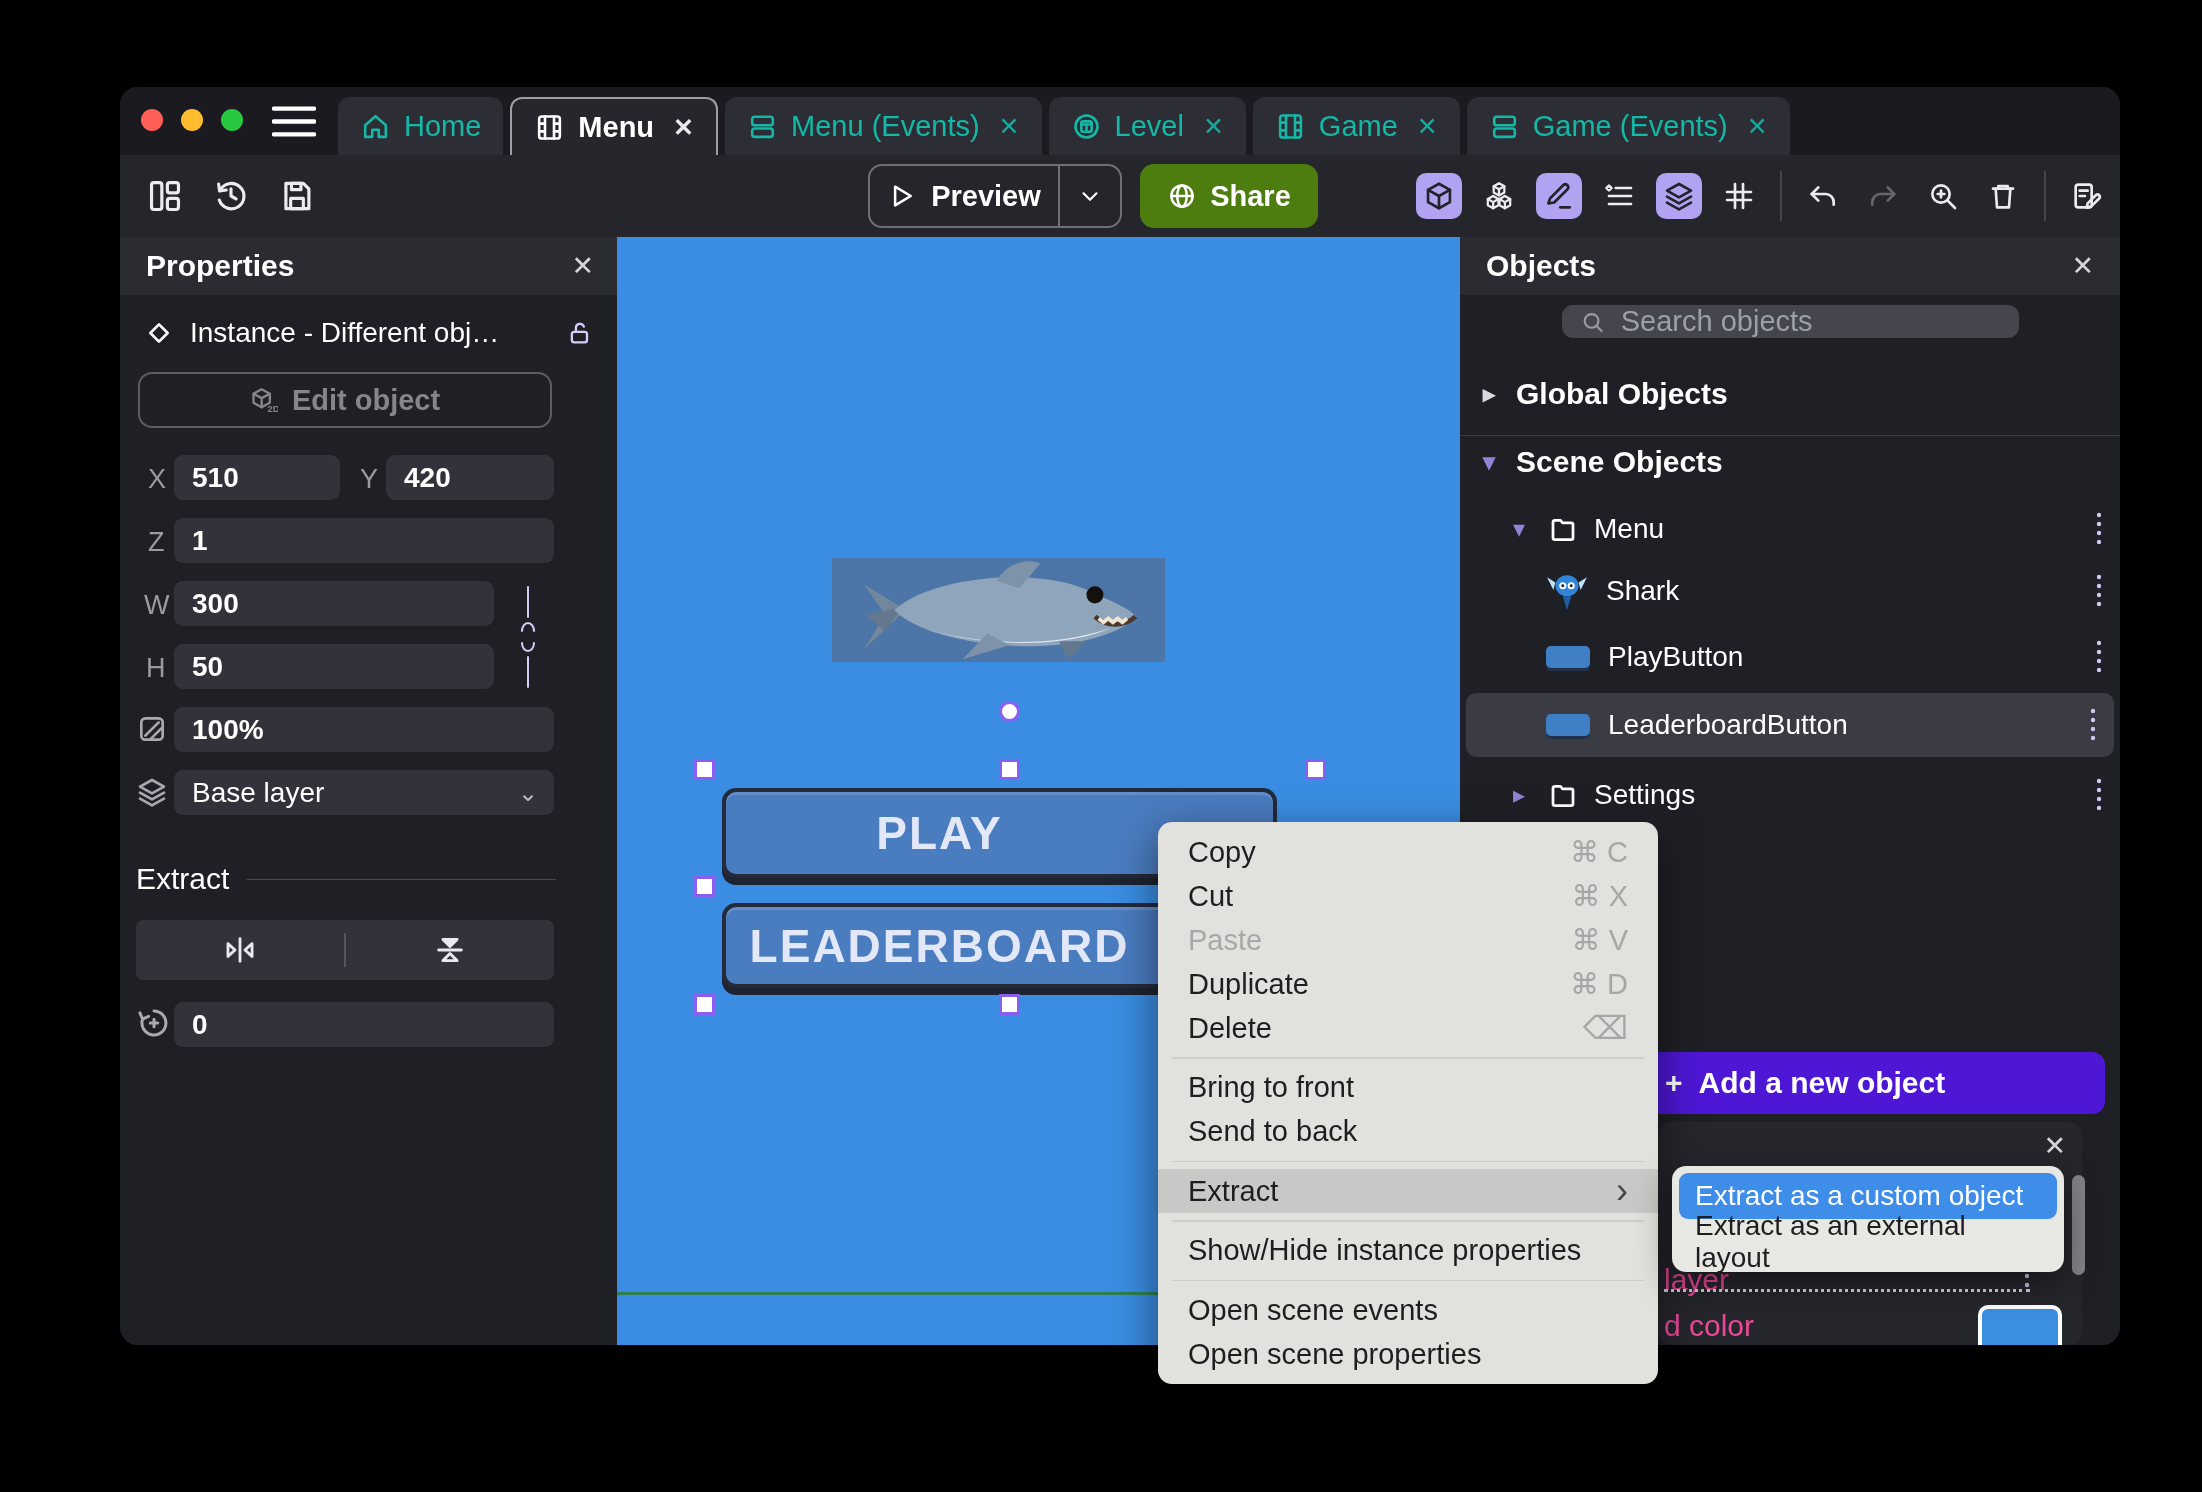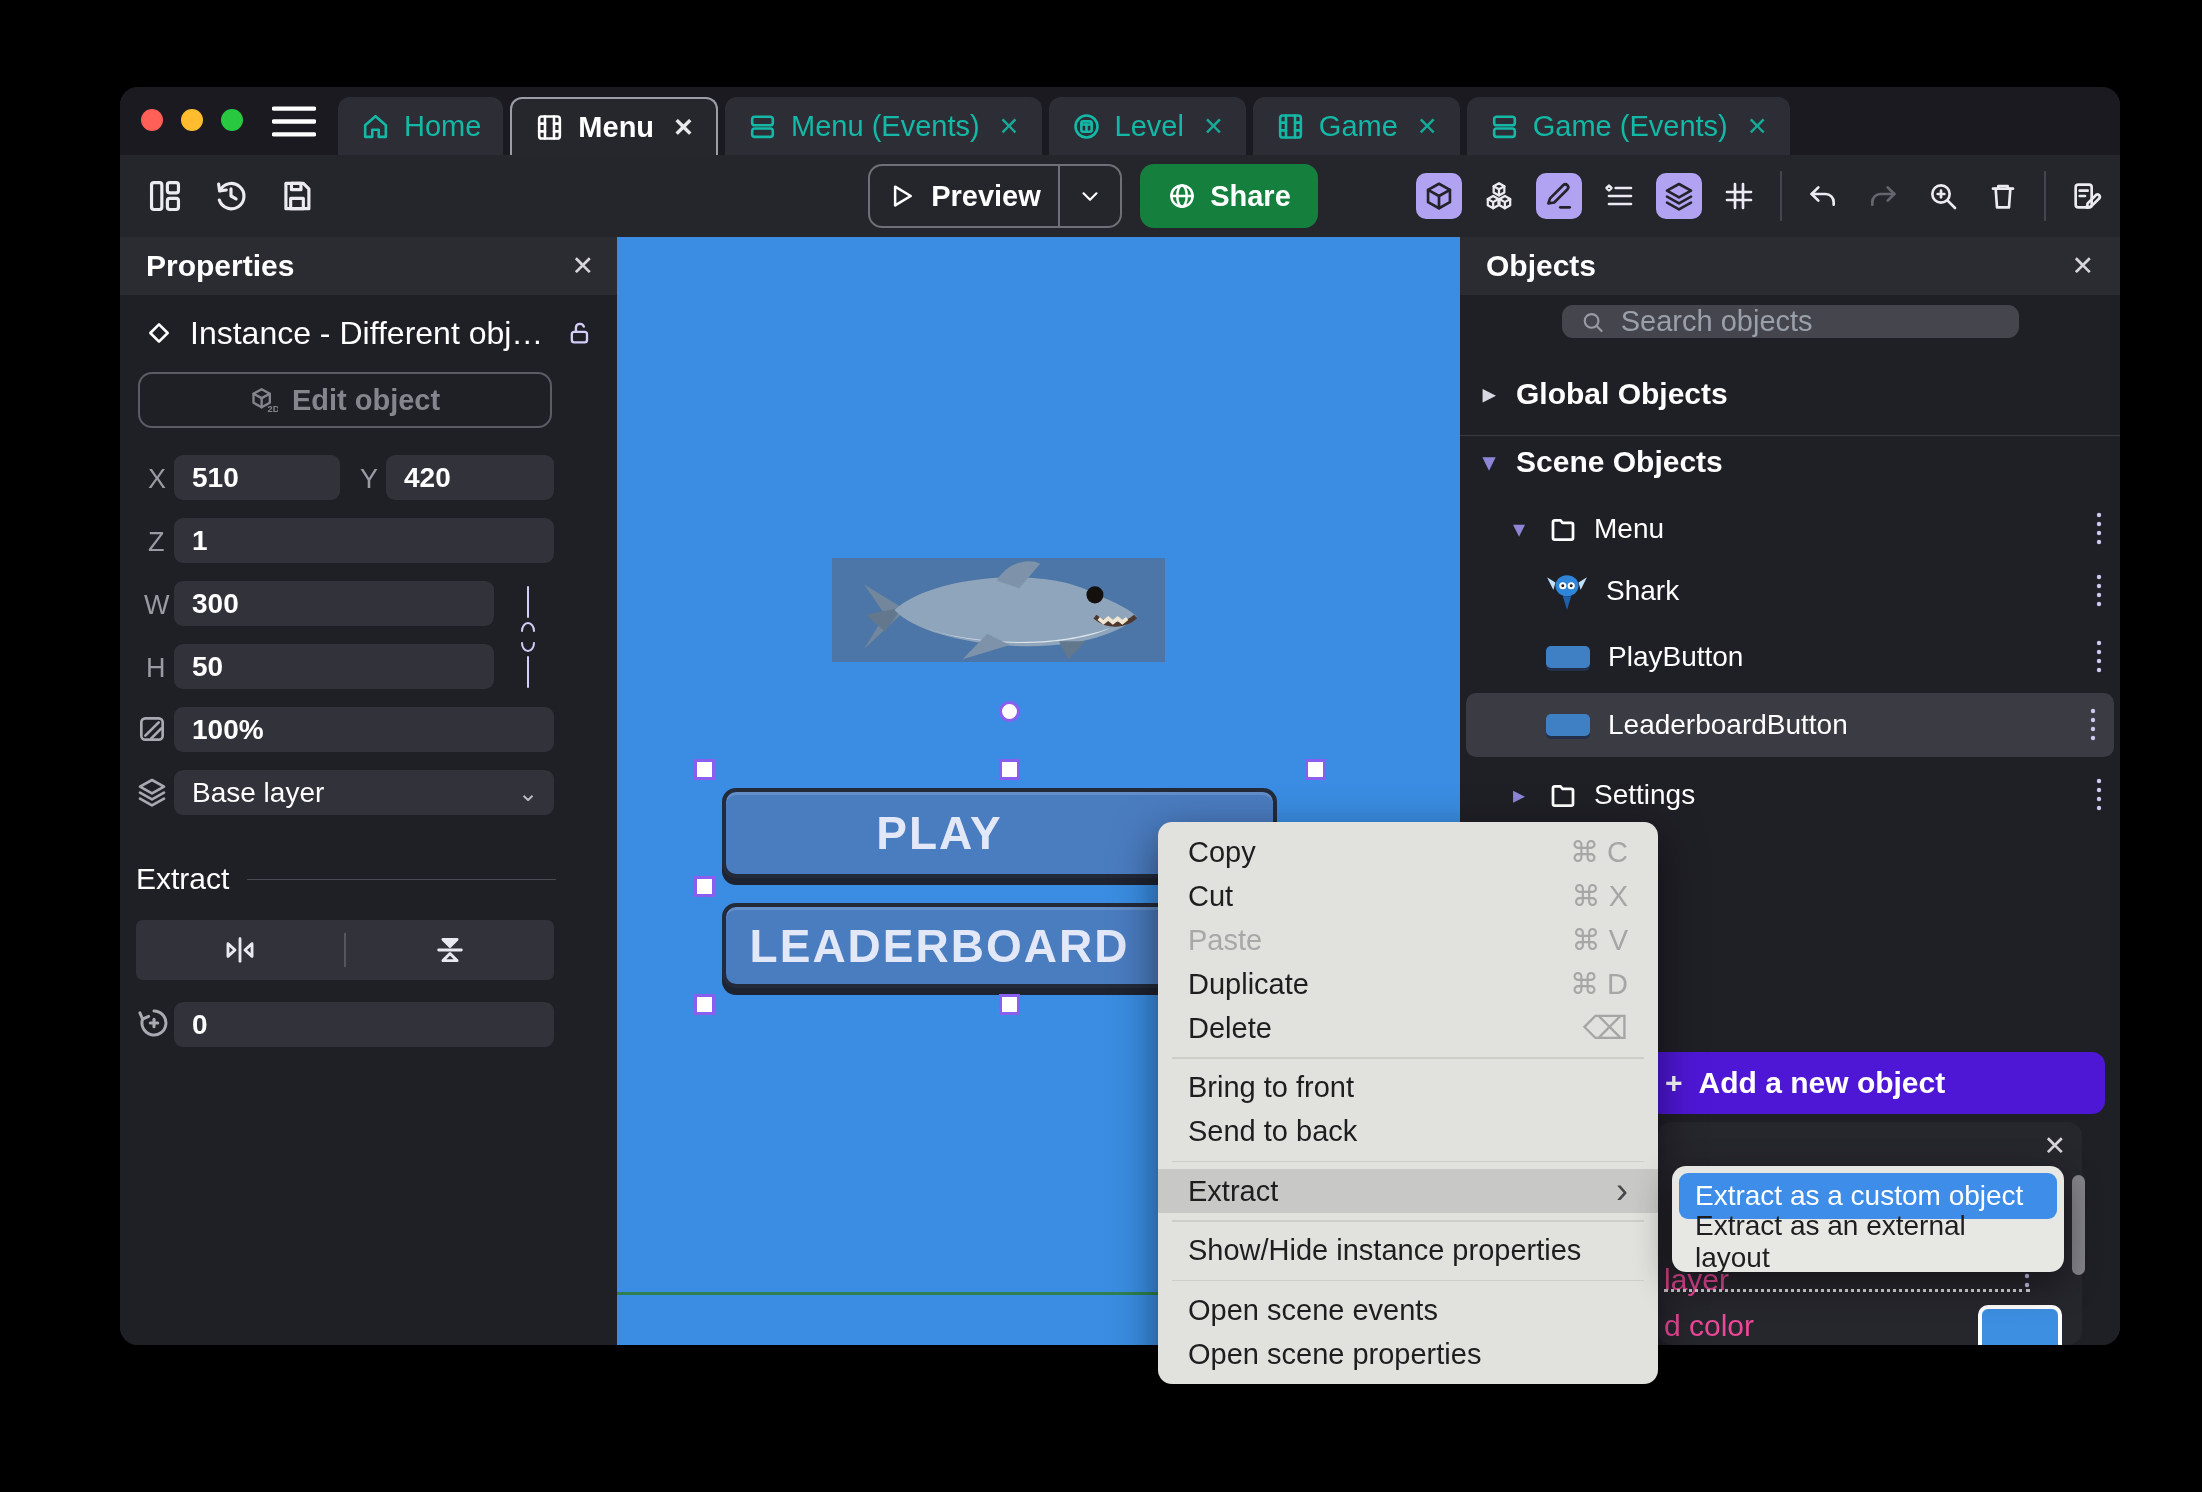--- a/index.html
+++ b/index.html
@@ -27,21 +27,21 @@
   .toolbar { position:absolute; left:0; top:68px; width:100%; height:82px; background:#25252c; }
   .tb-left { position:absolute; left:26px; top:0; height:82px; display:flex; align-items:center; gap:28px; color:#ecebf2; }
   .tb-left .tbi { width:38px; height:38px; }
   .preview-btn { position:absolute; left:748px; top:9px; width:254px; height:64px; border:2px solid #6f6f78;
                  border-radius:14px; display:flex; align-items:center; color:#fff; }
   .preview-main { flex:1; display:flex; align-items:center; justify-content:center; gap:14px; font-size:29px; font-weight:700; }
   .preview-main .tbi { width:30px; height:30px; }
   .preview-div { width:2px; height:100%; background:#6f6f78; }
   .preview-caret { width:60px; display:flex; align-items:center; justify-content:center; }
   .preview-caret .tbi { width:26px; height:26px; }
-  .share-btn { position:absolute; left:1020px; top:9px; width:178px; height:64px; background:#15803d; border-radius:14px;
+  .share-btn { position:absolute; left:1020px; top:9px; width:178px; height:64px; background:#4d7c0f; border-radius:14px;
                display:flex; align-items:center; justify-content:center; gap:13px; color:#fff; font-size:29px; font-weight:700; }
   .share-btn .tbi { width:30px; height:30px; }
   .tb-right { position:absolute; left:1296px; top:0; height:82px; display:flex; align-items:center; gap:14px; }
   .icon-btn { width:46px; height:46px; border-radius:10px; display:flex; align-items:center; justify-content:center; color:#ecebf2; }
   .icon-btn .tbi { width:32px; height:32px; }
   .icon-btn.active { background:#b2a3f2; color:#23232a; }
   .icon-btn.disabled { color:#66666e; }
   .tb-sep { width:2px; height:50px; background:#44444c; margin:0 4px; }
 
   
@@ -50,21 +50,21 @@
                   display:flex; align-items:center; justify-content:space-between; padding:0 26px;
                   color:#fff; font-size:30px; font-weight:700; }
   .panel-header .pclose { font-size:27px; font-weight:400; color:#d5d5db; }
 
   
   #properties { left:0; width:500px;padding-left:31px; }
   .prop-label { position:absolute; color:#9a9aa2; font-size:27px; }
   .pfield { position:absolute; height:45px; background:#32323a; border-radius:9px; color:#fff;
             font-size:28px; font-weight:600; display:flex; align-items:center; padding-left:18px; }
   .inst-row { position:absolute; left:0; top:73px; width:100%; height:46px; display:flex; align-items:center; gap:18px; padding:0 26px; color:#fff; }
-  .inst-row .itext { font-size:32px; flex:1; white-space:nowrap; overflow:hidden; }
+  .inst-row .itext { font-size:28px; flex:1; white-space:nowrap; overflow:hidden; }
   .edit-btn { position:absolute; left:18px; top:135px; width:414px; height:56px; border:2px solid #5c5c64; border-radius:14px;
               display:flex; align-items:center; justify-content:center; gap:14px; color:#85858d; font-size:29px; font-weight:700; }
   .sec-head { position:absolute; left:16px; top:625px; width:420px; display:flex; align-items:center; gap:18px; color:#fff; font-size:30px; }
   .sec-head .hline { flex:1; height:1px; background:#4a4a54; }
   .flip-bar { position:absolute; left:16px; top:683px; width:418px; height:60px; background:#32323a; border-radius:7px;
               display:flex; align-items:center; color:#e9e9f1; }
   .flip-bar .fcell { flex:1; display:flex; align-items:center; justify-content:center; }
   .flip-bar .fdiv { width:2px; height:34px; background:#55555e; }
   .picon { color:#a9a9b1; position:absolute; }
 

